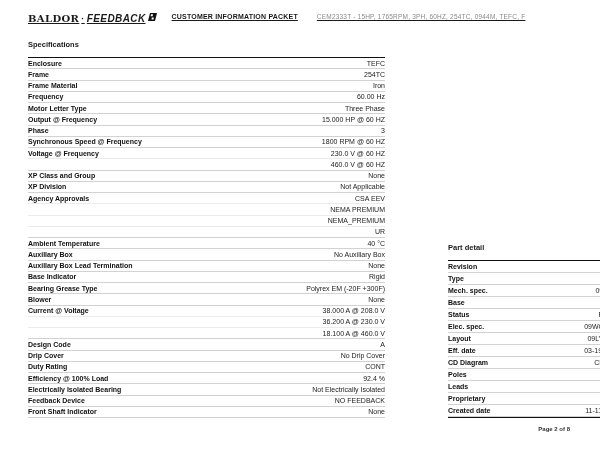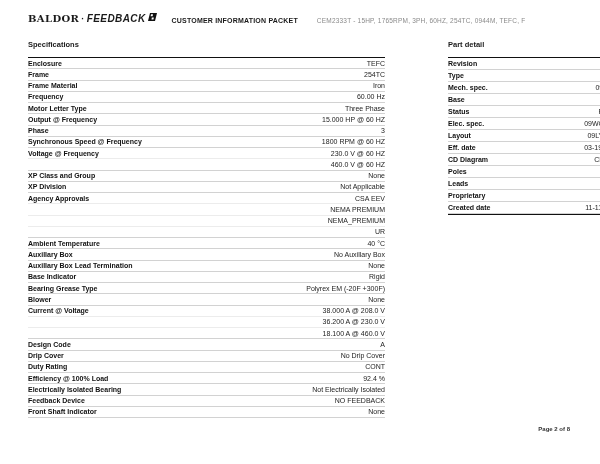--- a/index.html
+++ b/index.html
@@ -8,31 +8,31 @@
     width:600px;height:464px;
     background:#ffffff;
     font-family:"Liberation Sans", sans-serif;
     color:#1a1a1a;
     overflow:hidden;
     box-sizing:border-box;
   }
   
   .hdr{
     position:absolute;top:13px;left:28px;right:28px;
-    display:flex;align-items:flex-end;gap:15px;white-space:nowrap;
+    display:flex;align-items:flex-start;gap:15px;white-space:nowrap;text-decoration:underline;
   }
   .logo{display:flex;align-items:center;font-weight:bold;font-size:10px;letter-spacing:.4px;}
   .logo .baldor{font-family:"DejaVu Serif", serif;font-weight:bold;}
   .logo .ldot{margin:0 2px;font-size:9px;}
   .logo .reliance{font-style:italic;font-family:"Liberation Sans",sans-serif;}
   .logo .flag{display:inline-block;margin-left:2px;position:relative;top:-1px;}
   .doc-title{font-size:7px;font-weight:bold;letter-spacing:.2px;}
   .part-desc{font-size:6.5px;color:#8a8a8a;letter-spacing:.2px;margin-left:4px;}
   
-  .main{position:absolute;top:40px;left:28px;right:28px;display:flex;gap:15px;}
+  .main{position:absolute;top:40px;left:28px;right:28px;display:flex;gap:15px;align-items:flex-end;}
   .col-left{width:357px;flex:none;}
   .col-right{width:172px;flex:none;margin-left:48px;}
   .sec-title{font-size:7.5px;font-weight:bold;margin:0 0 8px 0;}
   .table{border-top:1.5px solid #111;}
   .table.closed{border-bottom:1.5px solid #111;}
   .trow{
     display:flex;justify-content:space-between;align-items:center;
     box-sizing:border-box;height:11.25px;
     border-bottom:1px solid #d2d2d2;
     font-size:7px;line-height:7px;

